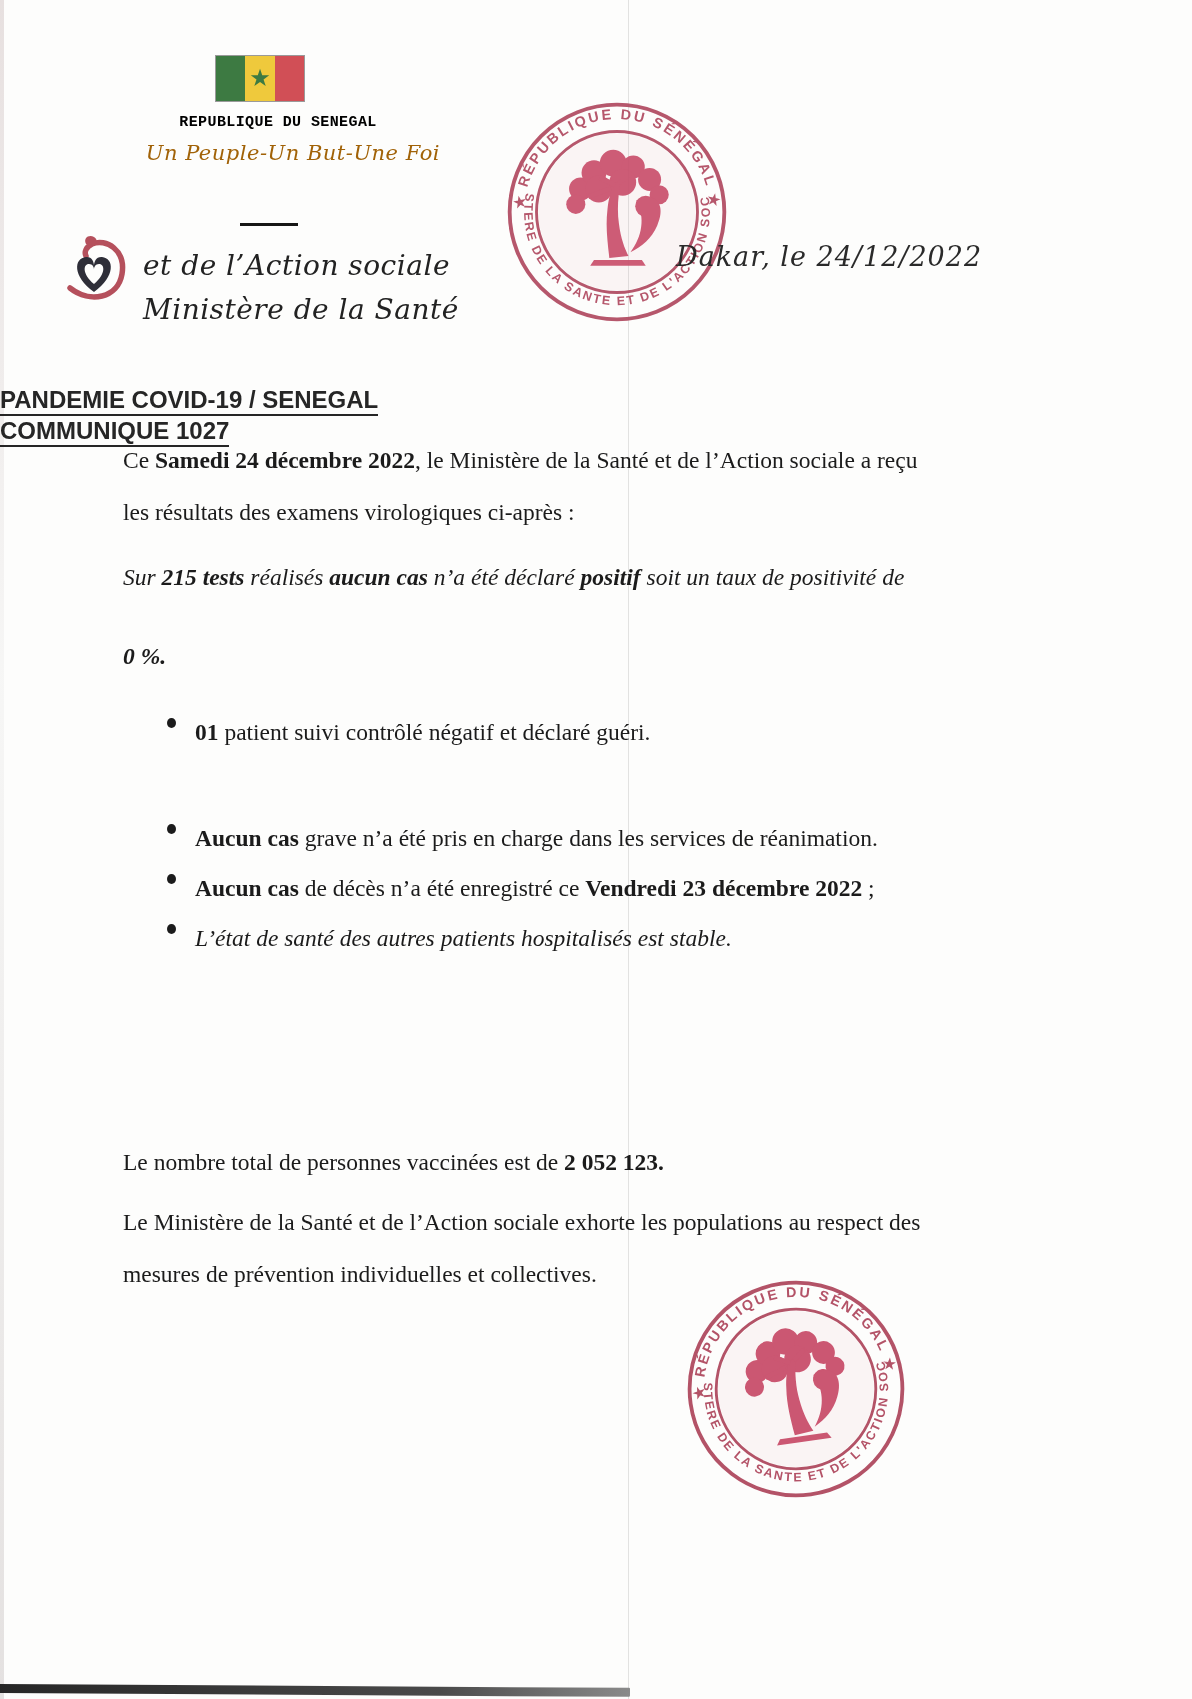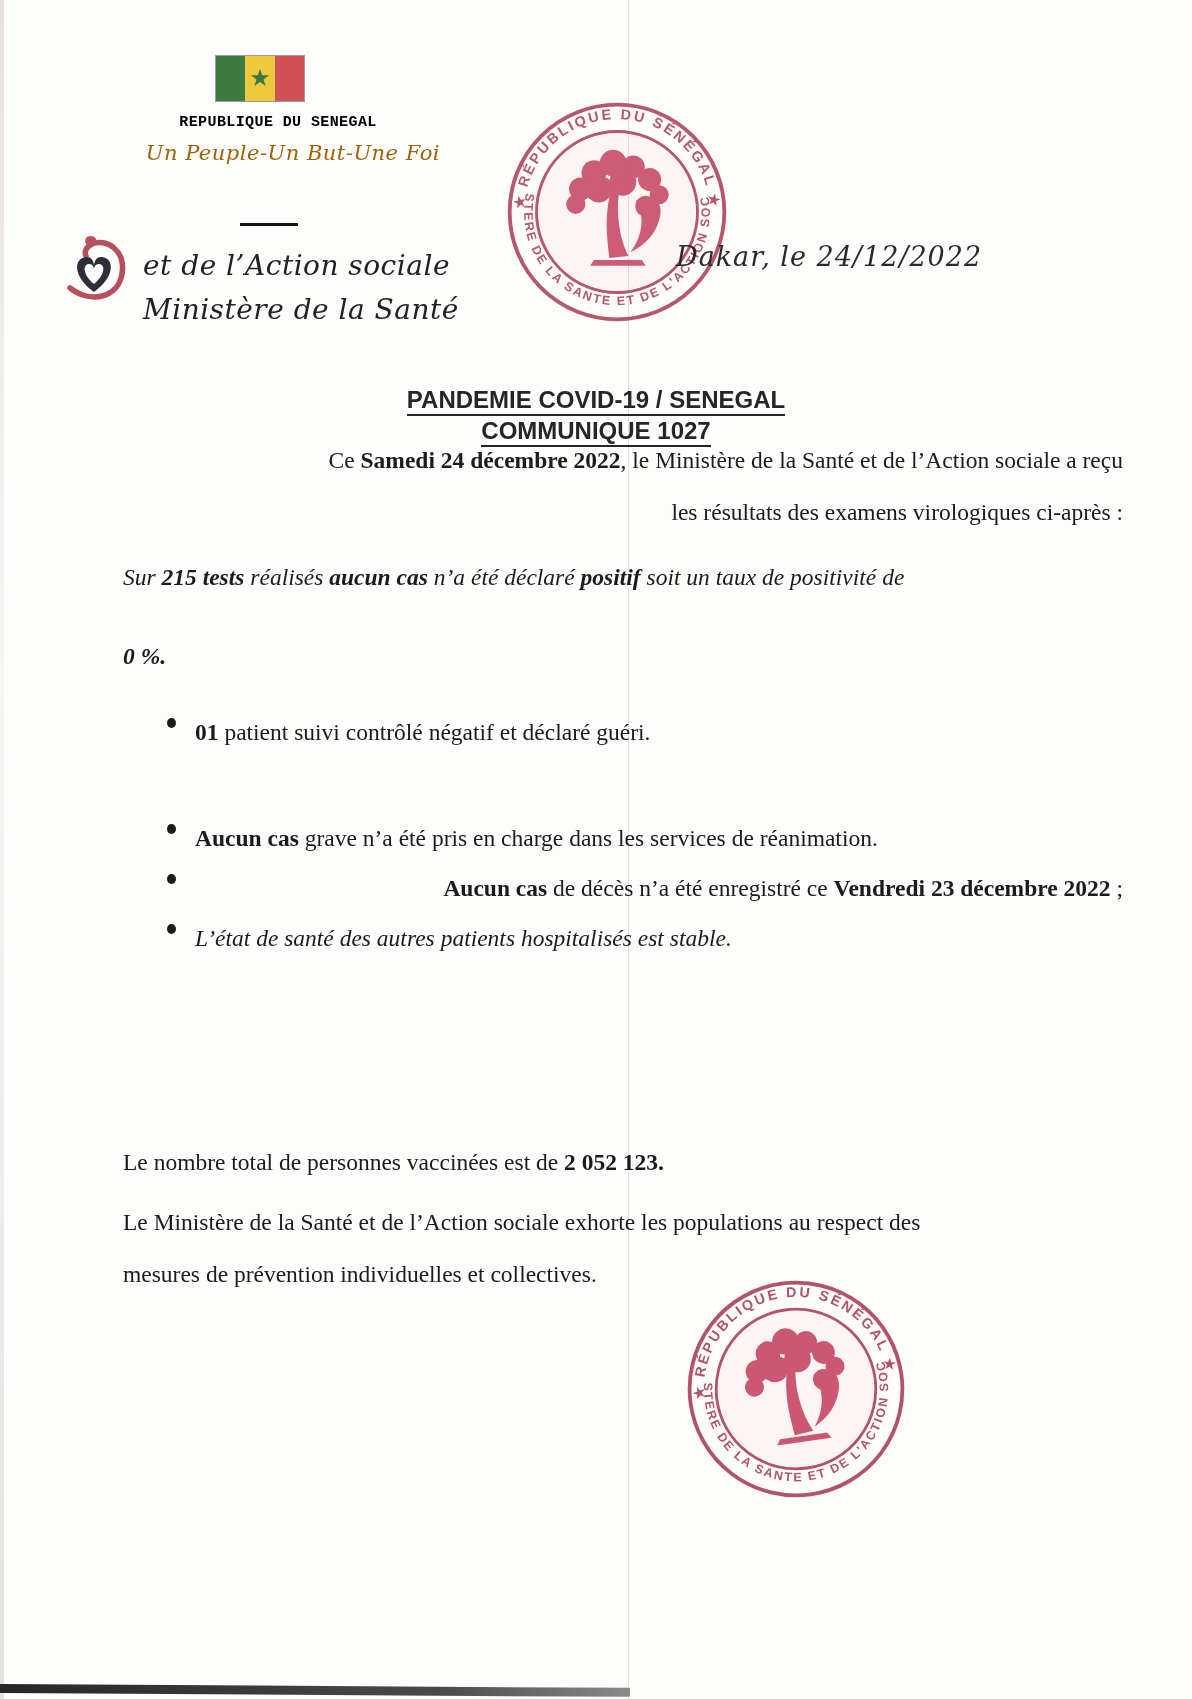--- a/index.html
+++ b/index.html
@@ -29,33 +29,33 @@
     font-family:"DejaVu Serif",serif;font-style:italic;font-size:21px;color:#a16207;letter-spacing:.5px;}
   .dash-sep{position:absolute;left:240px;top:223px;width:58px;height:3px;background:#161616;}
   .ministry-logo{position:absolute;left:56px;top:224px;width:76px;height:82px;}
   .ministry-script{position:absolute;left:143px;top:244px;
     font-family:"DejaVu Serif",serif;font-style:italic;font-size:28px;line-height:44px;color:#222;letter-spacing:.5px;}
   .date-line{position:absolute;left:676px;top:241px;
     font-family:"DejaVu Serif",serif;font-style:italic;font-size:27px;color:#2a2a2a;letter-spacing:1px;}
   .stamp-top{position:absolute;left:502px;top:97px;width:230px;height:230px;opacity:.92;}
   .stamp-bottom{position:absolute;left:682px;top:1275px;width:228px;height:228px;transform:rotate(-8deg);opacity:.95;}
   
-  .doc-title{position:absolute;left:0;top:386px;width:1192px;text-align:center;
+  .doc-title{position:absolute;left:0;top:386px;width:1192px;
     font-family:"Liberation Sans",sans-serif;font-weight:bold;font-size:24px;color:#262626;}
   .doc-title .tline{display:block;margin-bottom:3px;}
   .doc-title .u{border-bottom:2.5px solid #262626;padding-bottom:1px;}
   
   .para{position:absolute;left:123px;width:1000px;font-size:23.5px;line-height:52px;}
-  .p1{top:434px;text-align:right;}
+  .p1{top:434px;}
   .p2{top:538px;line-height:79px;font-style:italic;}
   .bullet{position:absolute;left:123px;width:1000px;font-size:23.5px;line-height:52px;text-indent:72px;}
   .bullet::before{content:'';position:absolute;left:44px;top:12px;width:9px;height:10px;border-radius:50%;background:#1b1b1b;}
   .b1{top:706px;}
   .b2{top:812px;}
-  .b3{top:862px;text-align:right;}
+  .b3{top:862px;}
   .b4{top:912px;font-style:italic;}
   .b5{top:1006px;line-height:74px;}
   .p3{top:1136px;}
   .p4{top:1196px;}
   .para b, .bullet b{font-weight:700;}
   .stamp-text{font-family:"Liberation Sans",sans-serif;font-weight:bold;}
 </style>
 </head>
 <body>
 

